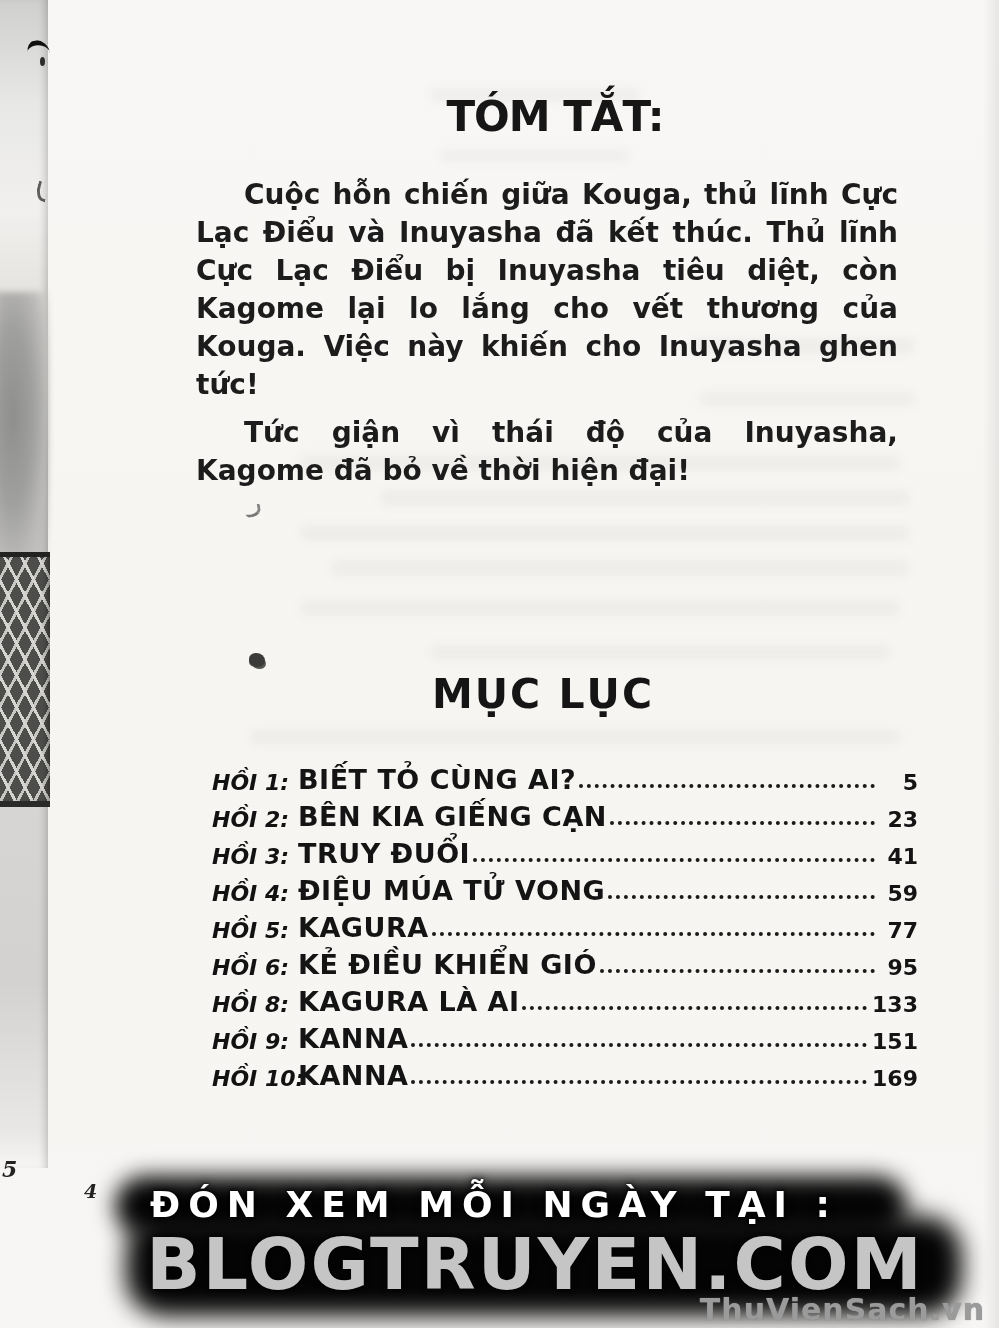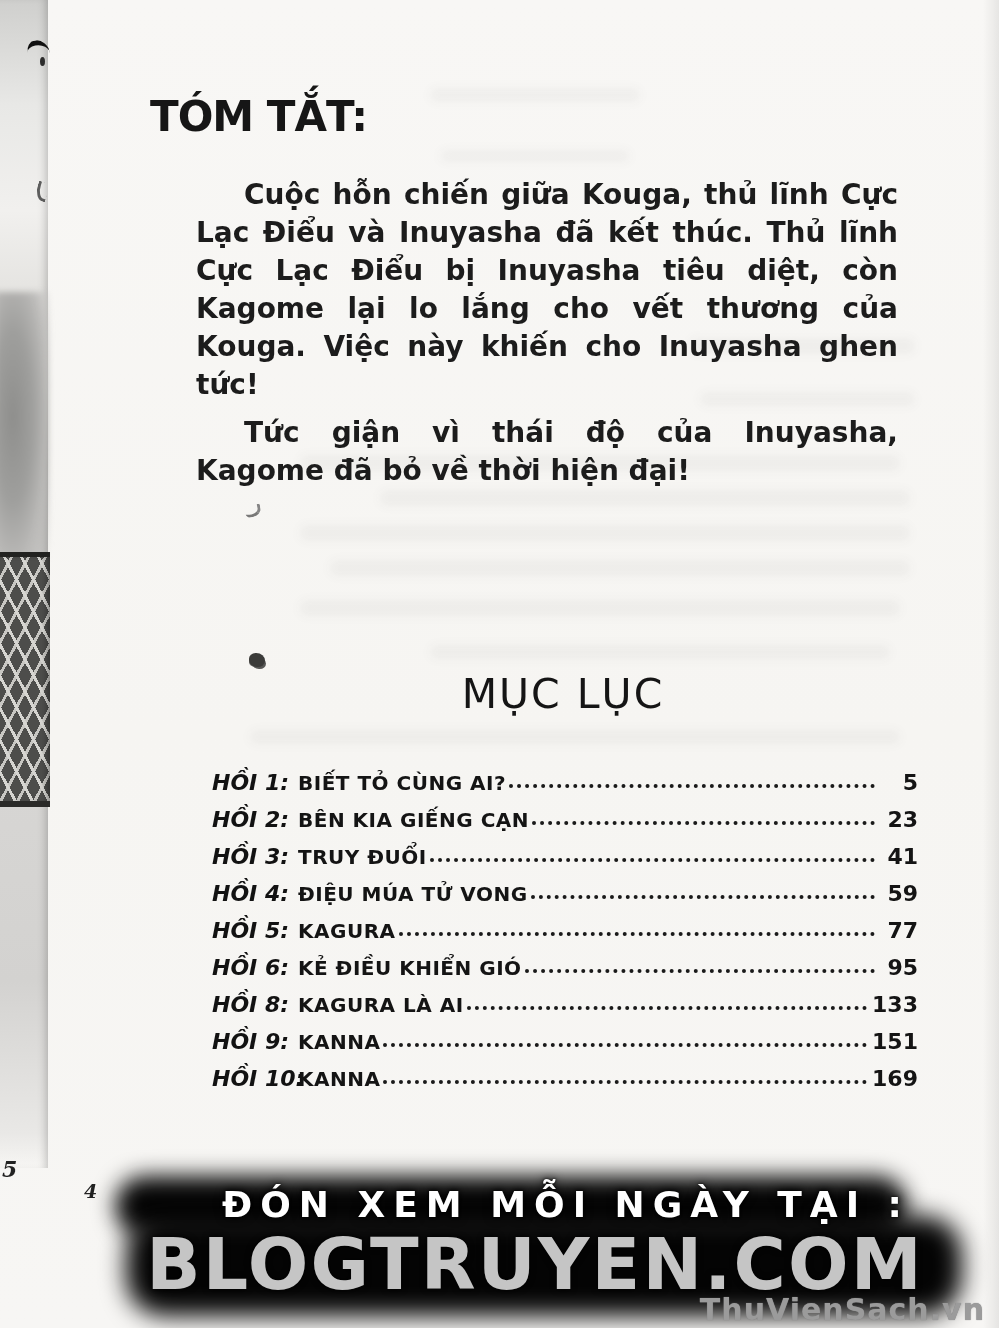--- a/index.html
+++ b/index.html
@@ -50,57 +50,57 @@
     border-radius:45% 60% 50% 55%;box-shadow:2px 3px 0 -1px #575755,-2px 2px 0 -2px #6b6b69;
   }
   .right-shade{
     position:absolute;right:0;top:0;width:16px;height:100%;
     background:linear-gradient(90deg,rgba(0,0,0,0) 0%,rgba(0,0,0,0.07) 100%);
   }
   
   .bleed{position:absolute;background:rgba(40,40,40,0.045);filter:blur(5px);border-radius:6px;}
   
   .summary-heading{
-    position:absolute;left:150px;top:92px;width:810px;text-align:left;
+    position:absolute;left:150px;top:92px;width:810px;text-align:center;
     font-size:42px;font-weight:bold;letter-spacing:-1px;color:#161616;
   }
   .summary-body{position:absolute;left:188px;top:168px;width:718px;}
   .summary-body p{
     margin:8px;font-size:28px;font-weight:bold;line-height:38px;
     text-align:justify;text-indent:48px;color:#1c1c1c;letter-spacing:0px;
   }
   .summary-body p + p{margin-top:10px;}
   .toc-heading{
-    position:absolute;left:158px;top:670px;width:810px;text-align:center;
-    font-size:41px;font-weight:normal;letter-spacing:2px;color:#151515;
+    position:absolute;left:138px;top:670px;width:810px;text-align:center;
+    font-size:41px;font-weight:bold;letter-spacing:2px;color:#151515;
   }
   .toc{position:absolute;left:212px;top:758px;width:706px;}
   .toc-row{display:flex;align-items:flex-end;height:37px;justify-content:space-between;}
   .toc-chap{
     font-style:italic;font-weight:bold;font-size:22px;color:#121212;
     width:86px;flex:0 0 auto;white-space:nowrap;
   }
-  .toc-title{font-weight:bold;font-size:20px;letter-spacing:.5px;white-space:nowrap;color:#141414;}
+  .toc-title{font-weight:bold;font-size:27px;letter-spacing:.5px;white-space:nowrap;color:#141414;}
   .toc-leader{flex:1 1 auto;min-width:16px;border-bottom:4px dotted #1a1a1a;margin:0 5px 7px 3px;}
   .toc-page{font-weight:bold;font-size:22px;flex:0 0 auto;min-width:38px;text-align:right;color:#141414;}
   
   .corner-num{position:absolute;font-family:"DejaVu Serif",serif;font-style:italic;font-weight:bold;color:#222;}
   .corner-left{left:2px;top:1156px;font-size:22px;}
   .corner-right{left:84px;top:1180px;font-size:19px;}
   
   .banner-glow-a{
     position:absolute;left:115px;top:1176px;width:792px;height:60px;
     background:#050505;border-radius:30px;filter:blur(11px);
   }
   .banner-glow-b{
     position:absolute;left:126px;top:1216px;width:836px;height:100px;
     background:#040404;border-radius:38px;filter:blur(12px);
   }
   .banner-tagline{
-    position:absolute;left:150px;top:1184px;width:760px;text-align:right;
+    position:absolute;left:150px;top:1184px;width:760px;text-align:left;
     font-size:36px;font-weight:bold;letter-spacing:8px;color:#ffffff;
     text-shadow:0 0 10px #000,0 0 3px #000;white-space:nowrap;
   }
   .banner-site{
     position:absolute;left:95px;top:1226px;width:880px;text-align:center;
     font-size:66px;font-weight:bold;letter-spacing:2px;color:#c5c5c5;
     transform:scale(1.08,1.08);transform-origin:50% 50%;
     text-shadow:0 0 6px #000;white-space:nowrap;
   }
   .watermark{

